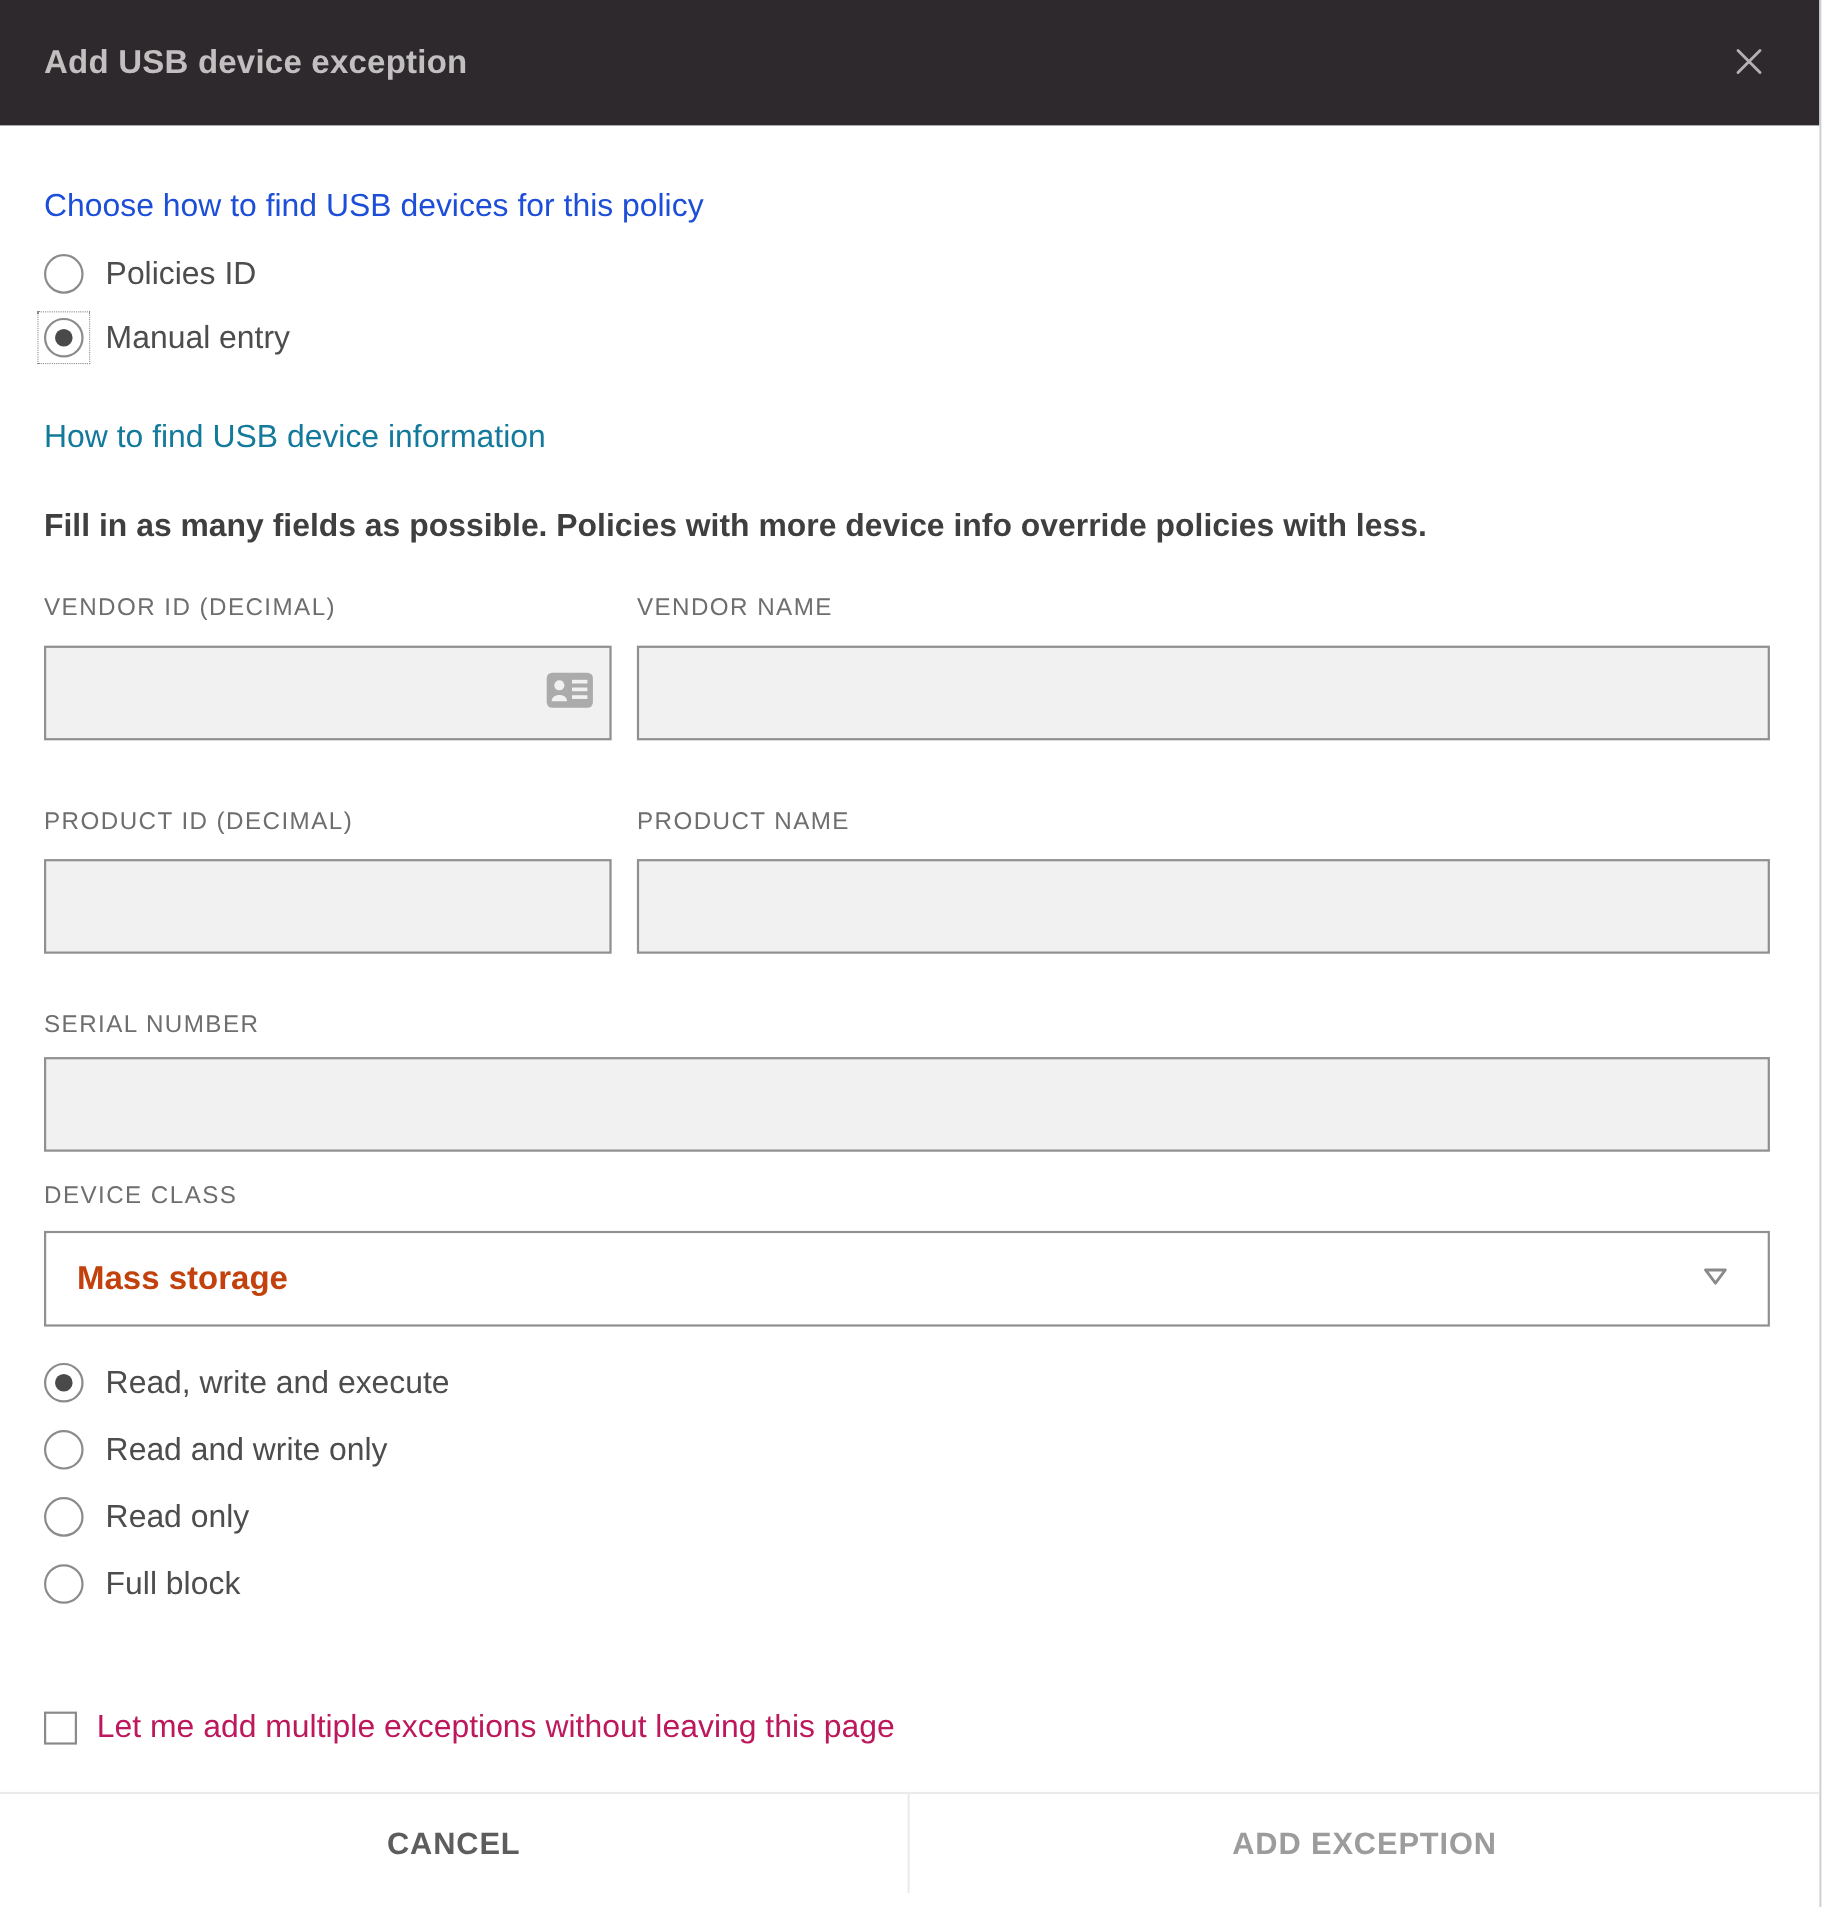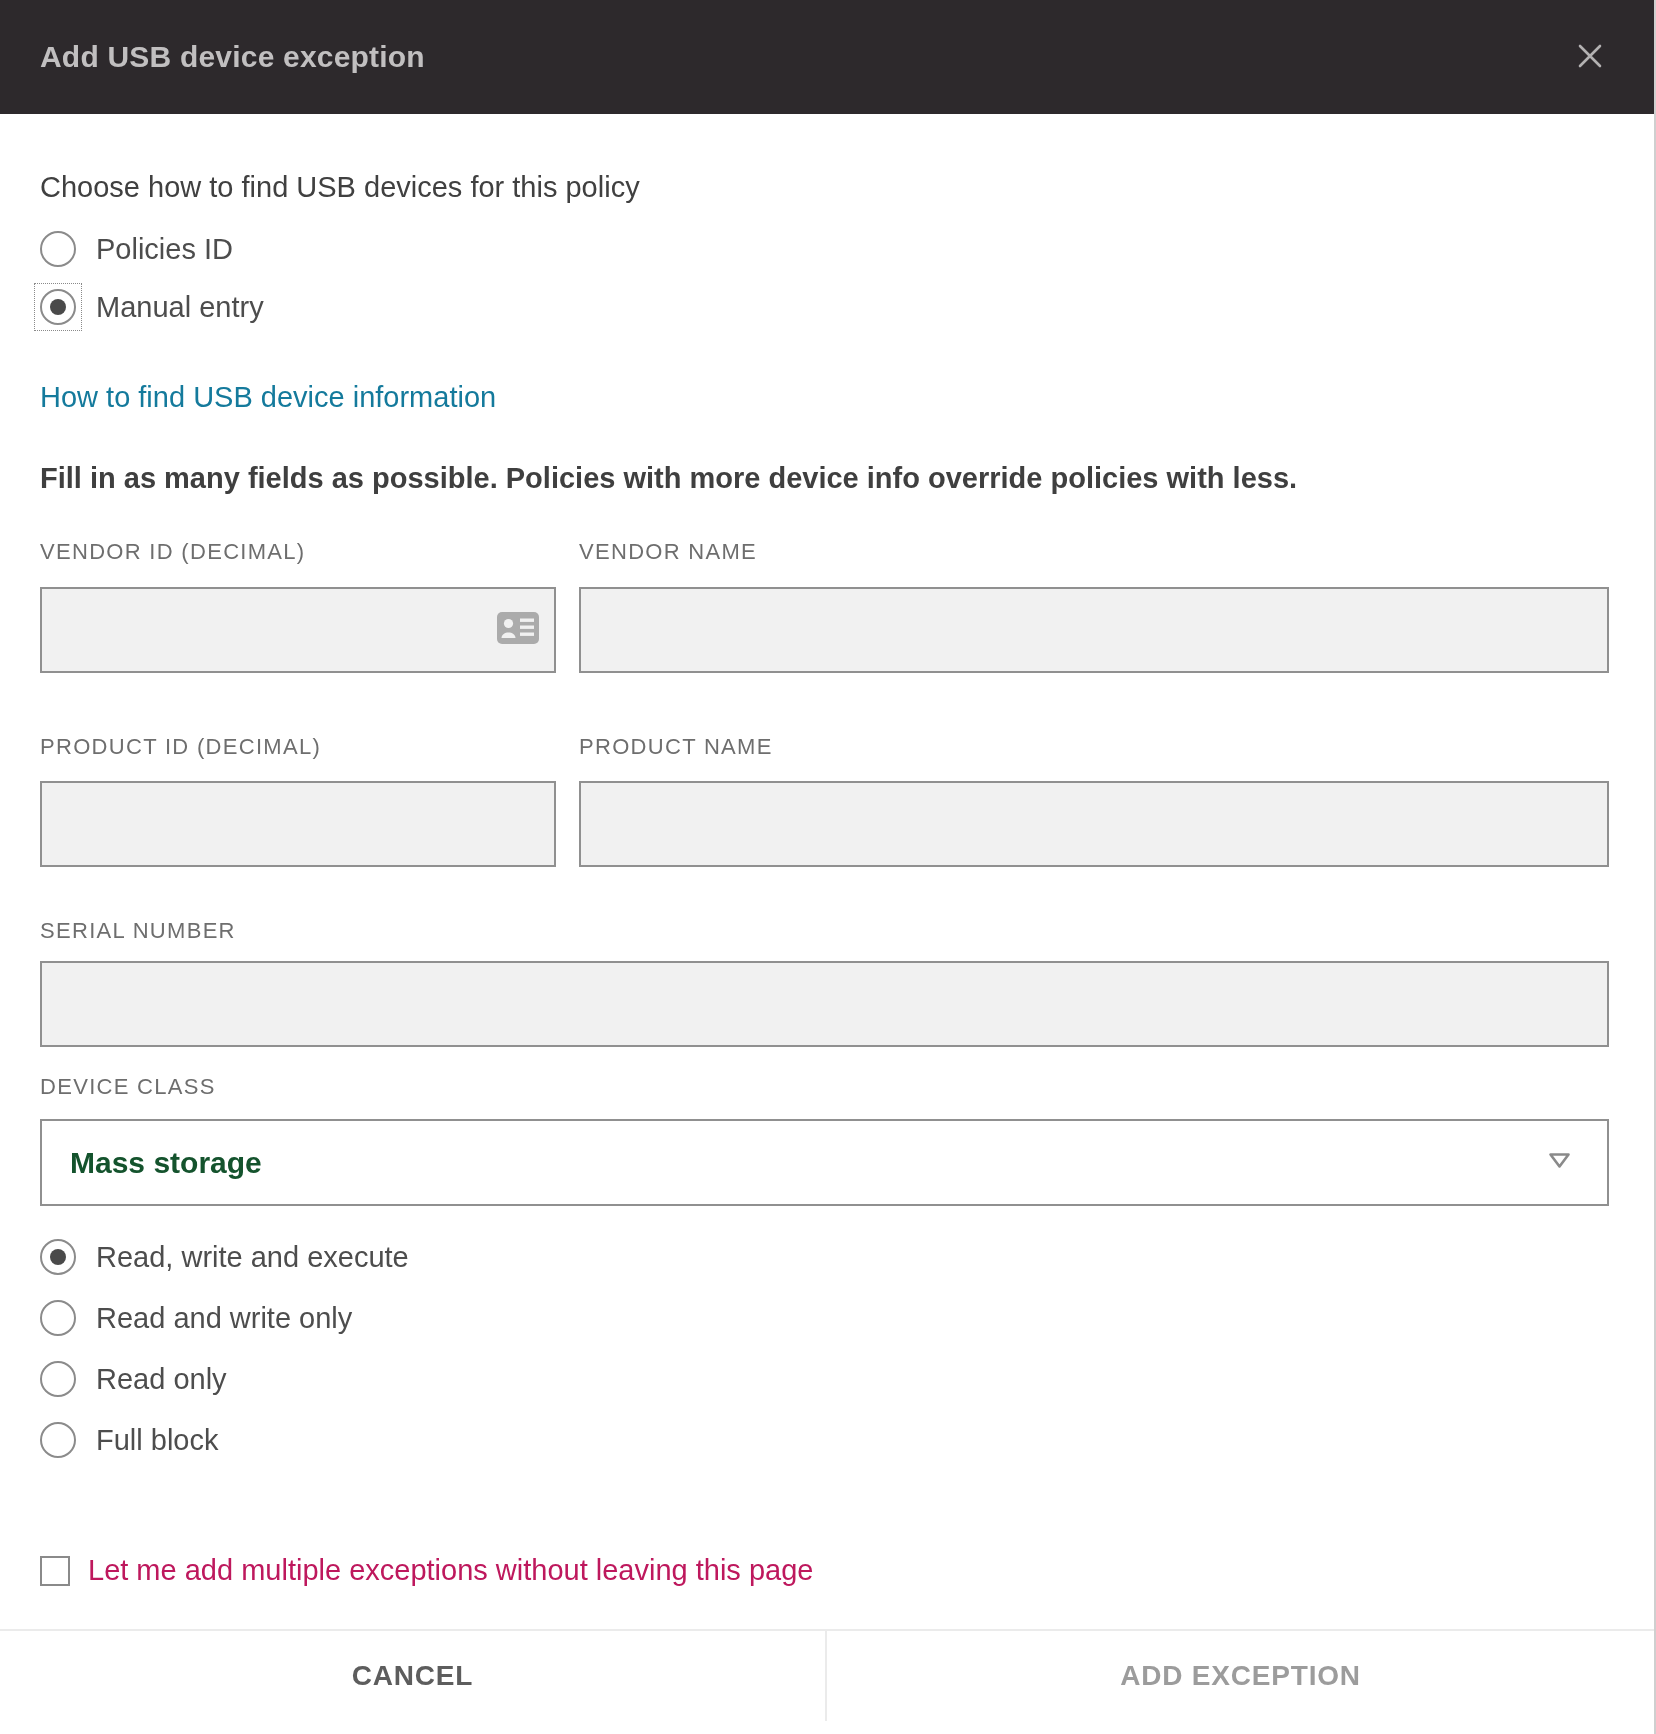--- a/index.html
+++ b/index.html
@@ -11,21 +11,21 @@
   }
   
   .dlg-header {
     height:114px; background:#2d292c; display:flex; align-items:center;
     padding:0 44px 0 40px; justify-content:space-between;
   }
   .dlg-title { color:#c1bfc0; font-size:30px; font-weight:bold; letter-spacing:0.2px; }
   .close-btn { width:40px; height:40px; display:flex; align-items:center; justify-content:center; cursor:pointer; background:none; border:none; }
   
   .content { padding:0 45px 0 40px; }
-  .section-heading { margin-top:56px; font-size:29px; color:#404040; line-height:34px; }
+  .section-heading { margin-top:56px; font-size:29px; color:#1d4ed8; line-height:34px; }
   
   .radio-row { display:flex; align-items:center; }
   .radio-row .rlabel { font-size:29px; color:#4d4d4d; margin-left:20px; }
   .radio-circle {
     position:relative; width:36px; height:36px; border:2px solid #8b8b8b;
     border-radius:50%; background:#fff; flex:0 0 36px;
   }
   .radio-circle.checked::before {
     content:""; position:absolute; left:50%; top:50%; width:16px; height:16px;
     margin:-8px 0 0 -8px; border-radius:50%; background:#4a4a4a;
@@ -52,21 +52,21 @@
   .field-wrap { position:relative; }
   .field-icon { position:absolute; right:16px; top:50%; transform:translateY(-50%); pointer-events:none; }
   .lbl-serial { margin-top:51px; }
   .fld-serial { margin-top:17px; }
   .lbl-class { margin-top:27px; }
   .dropdown {
     margin-top:19px; height:87px; border:2px solid #909090; background:#ffffff;
     display:flex; align-items:center; justify-content:space-between;
     padding:0 34px 0 28px; cursor:pointer;
   }
-  .dropdown-value { font-size:30px; font-weight:bold; color:#14532d; }
+  .dropdown-value { font-size:30px; font-weight:bold; color:#c2410c; }
   .lbl-perms { margin-top:24px; }
   .perm-row1 { margin-top:33px; }
   .perm-row { margin-top:25px; }
   
   .check-row { margin-top:96px; display:flex; align-items:center; }
   .checkbox { width:30px; height:30px; border:2px solid #8a8a8a; background:#fff; flex:0 0 30px; }
   .check-row .clabel { font-size:29px; color:#be185d; margin-left:18px; }
   
   .dlg-footer {
     margin-top:42px; height:92px; border-top:2px solid #ebebeb; display:flex;

